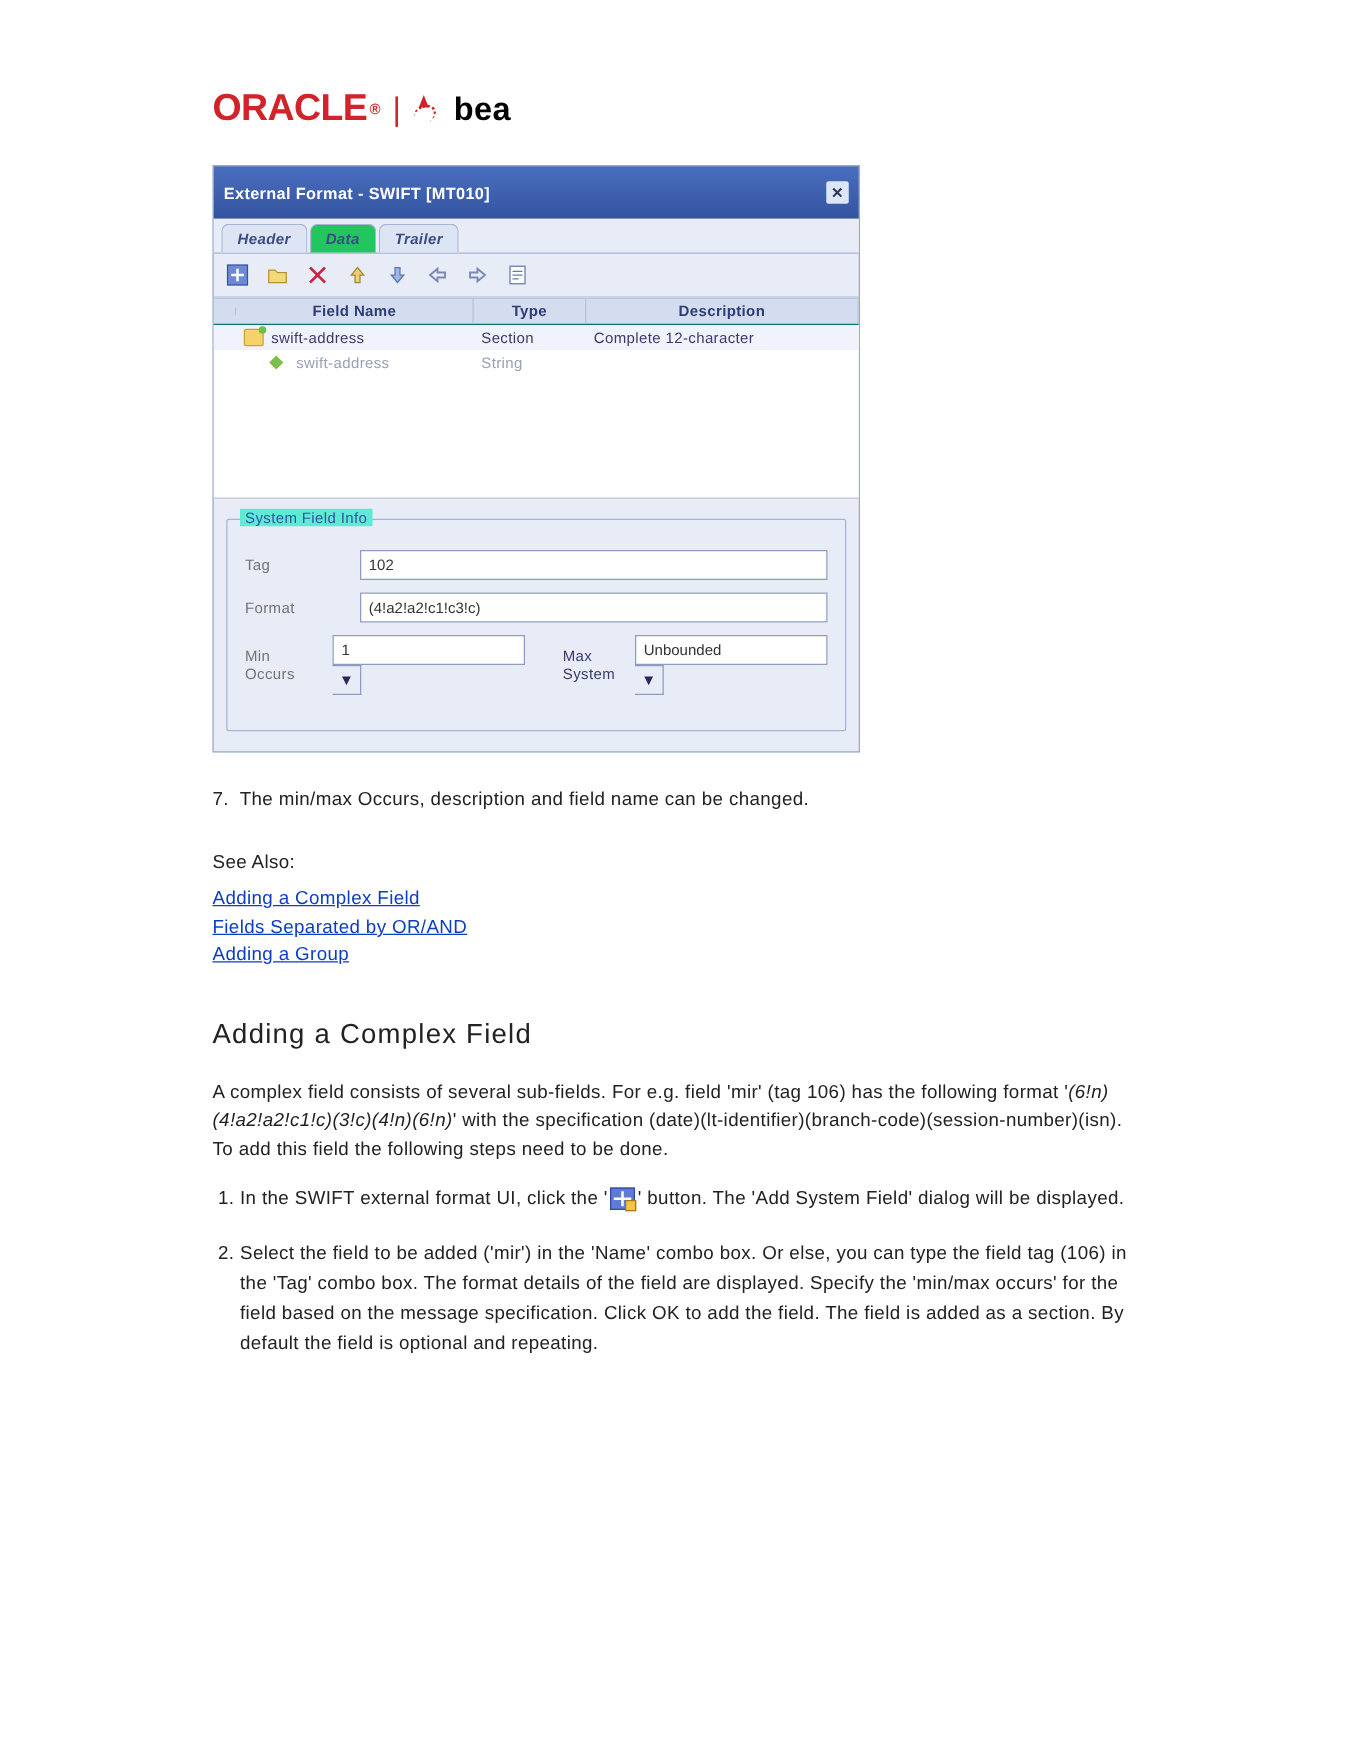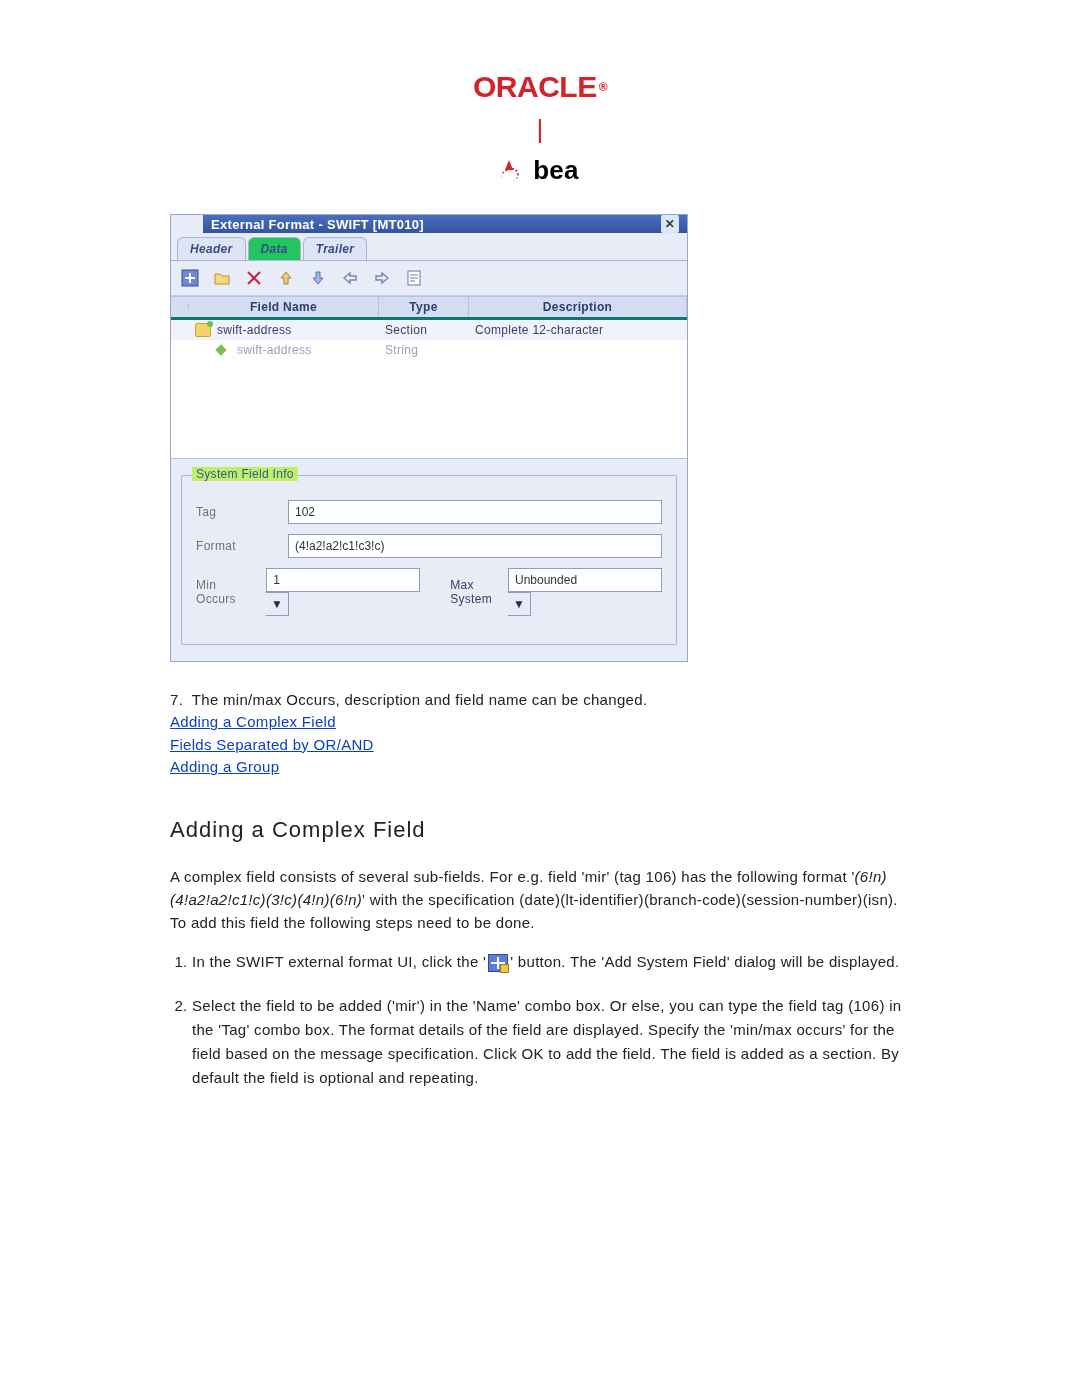--- a/index.html
+++ b/index.html
@@ -14,21 +14,20 @@
     min-height: 1397px;
     margin: 0 auto;
     padding: 70px 170px 60px 170px;
     box-sizing: border-box;
   }
   .logo-row {
     display: flex;
     align-items: center;
     gap: 10px;
     margin-bottom: 28px;
-    flex-direction: column;
   }
   .logo-oracle {
     color: #d2232a;
     font-weight: 900;
     font-size: 30px;
     letter-spacing: -0.5px;
     display: flex;
     align-items: center;
   }
   .logo-oracle .reg { font-size: 12px; vertical-align: top; margin-left:2px;}
@@ -73,25 +72,24 @@
     background: #e7ecf7;
     font-family: Verdana, sans-serif;
     font-size: 12px;
     color: #2a2a5a;
   }
   .titlebar {
     background: linear-gradient(#4a6fbf, #33539f);
     color: #fff;
     font-weight: bold;
     font-size: 13px;
-    padding: 0 8px;
+    padding: 12px 8px;
     display: flex;
     align-items: center;
     justify-content: space-between;
-    margin-left: 32px;
   }
   .titlebar-icon {
     width:18px;height:18px;
     background:#dce6f7;
     border-radius:2px;
     display:flex;align-items:center;justify-content:center;
     font-size:12px;color:#335;
   }
   .tabs {
     display: flex;
@@ -129,21 +127,21 @@
   }
   .tbtn svg{width:18px;height:18px;}
   .grid-head, .grid-row {
     display:grid;
     grid-template-columns: 18px 190px 90px 1fr;
     align-items:center;
   }
   .grid-head {
     background:#d4ddf0;
     border-top:1px solid #b8c2de;
-    border-bottom:3px solid #0f766e;
+    border-bottom:1px solid #0f766e;
     font-weight:bold;
     color:#2e3d74;
     font-size:12px;
   }
   .grid-head > div { padding:3px 6px; border-right:1px solid #b8c2de; text-align:center;}
   .grid-head > div:first-child{border-right:1px solid #b8c2de;}
   .grid-body {
     background:#fff;
     height:138px;
     overflow:auto;
@@ -163,21 +161,21 @@
 
   .fieldset {
     margin:16px 10px 16px 10px;
     border:1px solid #a9b4d4;
     border-radius:2px;
     padding:14px 14px 18px 14px;
     position:relative;
   }
   .fieldset-legend{
     position:absolute; top:-9px; left:10px;
-    background:#bef264;
+    background:#5eead4;
     padding:0 4px;
     color:#33539f;
     font-size:12px;
   }
   .frow{ display:flex; align-items:center; margin:10px 0;}
   .flabel{ width:96px; color:#737373;}
   .finput{
     background:#fff;border:1px solid #8f9bc0;height:20px;
     padding:1px 6px;font-size:12px;color:#333;flex:0 0 auto;
   }
@@ -350,20 +348,21 @@
           <input class="finput w-mid" value="Unbounded" style=""><span class="selbtn">▼</span>
         </span>
       </div>
     </div>
   </div>
 
   <div class="body-text">
     7.&nbsp; <span>The min/max Occurs, description and field name can be changed.</span>
   </div>
 
+  <div class="see-also">See Also:</div>
   <div class="linklist">
     <a href="#">Adding a Complex Field</a>
     <a href="#">Fields Separated by OR/AND</a>
     <a href="#">Adding a Group</a>
   </div>
 
   <h2 class="section">Adding a Complex Field</h2>
 
   <p class="para">
     <span>A complex field consists of several sub-fields. For e.g. field 'mir' (tag 106) has the following format '</span><span class="fmt-italic">(6!n)(4!a2!a2!c1!c)(3!c)(4!n)(6!n)</span><span>' with the specification (date)(lt-identifier)(branch-code)(session-number)(isn). To add this field the following steps need to be done.</span>

